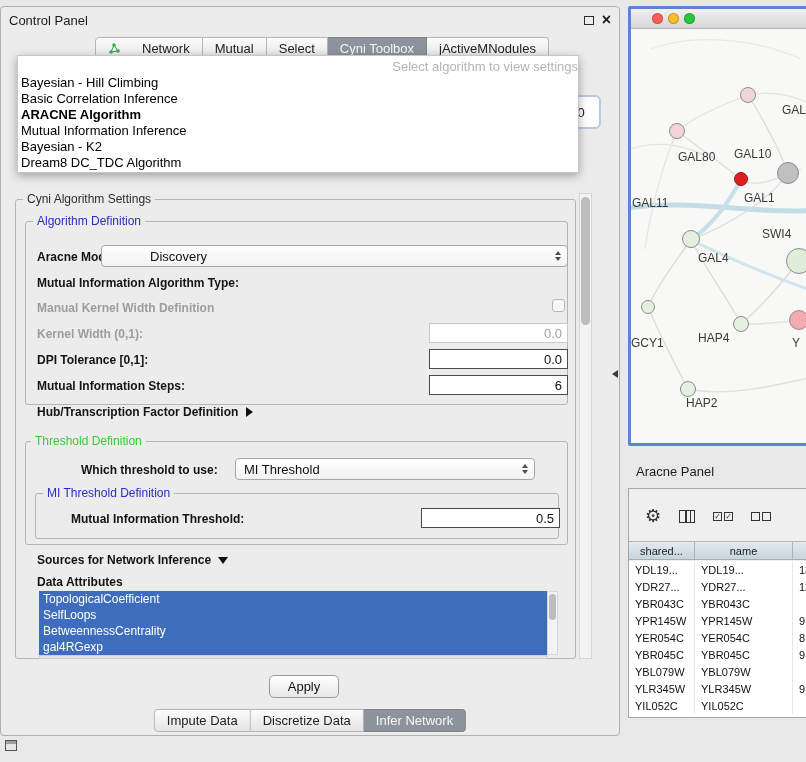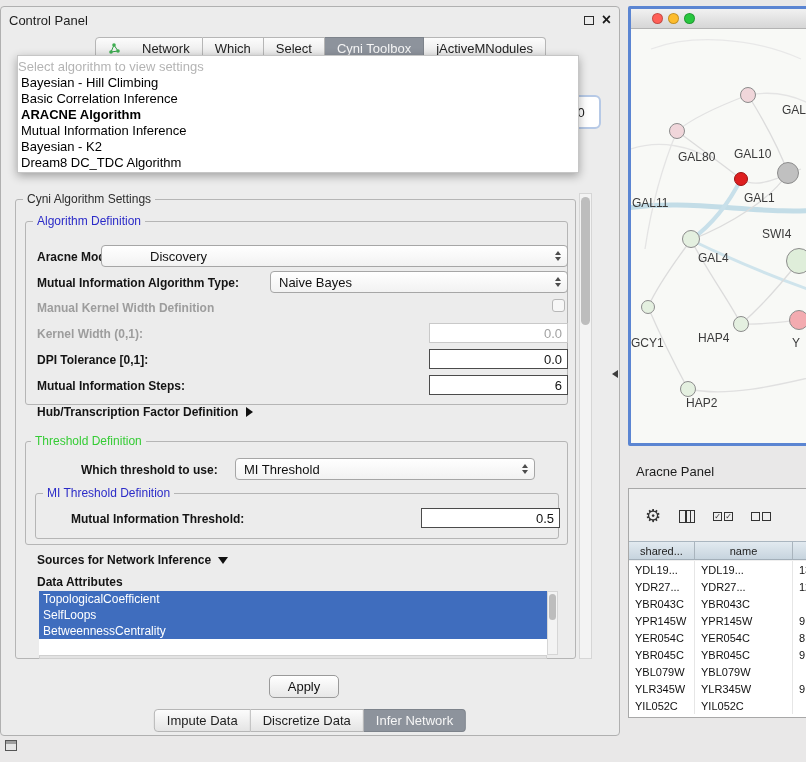--- a/index.html
+++ b/index.html
@@ -19,21 +19,21 @@
   .tabbar { position:absolute; display:flex; }
   .tab { height:23px; display:flex; align-items:center; gap:22px; padding:0 12px; font-size:13px;
     background:linear-gradient(#fcfcfc,#e4e4e4); border:1px solid #b6b6b6; border-left:none; color:#222; white-space:nowrap; }
   .tab:first-child { border-left:1px solid #b6b6b6; border-radius:4px 0 0 4px; }
   .tab:last-child { border-radius:0 4px 4px 0;justify-content:flex-end; }
   .tab.sel { background:#8d939c; color:#f6f6f6; border-color:#7d838b; }
 
   
   #algo-popup { position:absolute; left:16px; top:48px; width:562px; height:118px; background:#fff;
     border:1px solid #c6c6c6; box-shadow:0 3px 9px rgba(0,0,0,.32); z-index:40; padding-top:2px; }
-  .popup-placeholder { text-align:left; color:#b4b4b4; font-size:13px; height:17px; line-height:17px; }
+  .popup-placeholder { text-align:right; color:#b4b4b4; font-size:13px; height:17px; line-height:17px; }
   .popup-item { font-size:13px; height:16px; line-height:16px; padding-left:3px; color:#000; }
   .popup-item.bold { font-weight:bold; }
 
   #spinner-field { position:absolute; left:560px; top:88px; width:40px; height:34px; background:#fff;
     border:2px solid #b6c9e6; border-radius:6px; z-index:10; display:flex; align-items:center; justify-content:center;
     font-size:13px; color:#222; }
 
   .groupbox { position:absolute; border:1px solid #b5b5b5; border-radius:3px; z-index:1; }
   .grouptitle { position:absolute; font-size:12px; background:#ececec; padding:0 4px; z-index:2; color:#2d2d2d; }
   .gt-blue { color:#2b2bc8; }
@@ -125,21 +125,21 @@
           <line x1="3" y1="9" x2="6" y2="2" stroke="#2f9e44" stroke-width="1"></line>
           <line x1="6" y1="2" x2="10" y2="8" stroke="#2f9e44" stroke-width="1"></line>
           <line x1="3" y1="9" x2="10" y2="8" stroke="#2f9e44" stroke-width="1"></line>
           <circle cx="3" cy="9" r="1.8" fill="#3fae51"></circle>
             <circle cx="6" cy="2" r="1.8" fill="#3fae51"></circle>
             <circle cx="10" cy="8" r="1.8" fill="#3fae51"></circle>
         </svg>
         <span>Network</span>
       </div>
       <div class="tab">
-        <span>Which</span>
+        <span>Mutual</span>
       </div>
       <div class="tab">
         <span>Select</span>
       </div>
       <div class="tab sel">
         <span>Cyni Toolbox</span>
       </div>
       <div class="tab">
         <span>jActiveMNodules</span>
       </div>
@@ -172,27 +172,20 @@
     <div class="lbl" style="left:36px; top:243px;">Aracne Mode:</div>
     <div class="combo" style="left:100px; top:238px; width:467px;padding-left:48px;">
       <span>Discovery</span>
       <span class="combo-arrows">
           <i class="up"></i>
           <i class="dn"></i>
         </span>
     </div>
 
     <div class="lbl" style="left:36px; top:269px;">Mutual Information Algorithm Type:</div>
-    <div class="combo" style="left:269px; top:264px; width:298px;">
-      <span>Naive Bayes</span>
-      <span class="combo-arrows">
-          <i class="up"></i>
-          <i class="dn"></i>
-        </span>
-    </div>
 
     <div class="lbl dis" style="left:36px; top:294px;">Manual Kernel Width Definition</div>
     <div class="checkbox" style="left:551px; top:292px;"></div>
 
     <div class="lbl dis" style="left:36px; top:320px;">Kernel Width (0,1):</div>
     <div class="field dis" style="left:428px; top:316px; width:139px;">
       <span>0.0</span>
     </div>
 
     <div class="lbl" style="left:36px; top:346px;">DPI Tolerance [0,1]:</div>
@@ -231,20 +224,21 @@
 
     <div class="lbl" style="left:36px; top:546px;">
       <span>Sources for Network Inference</span><span class="tri-down"></span>
     </div>
     <div class="lbl" style="left:36px; top:568px;">Data Attributes</div>
 
     <div class="attrlist">
       <div class="row">TopologicalCoefficient</div>
       <div class="row">SelfLoops</div>
       <div class="row">BetweennessCentrality</div>
+      <div class="row">gal4RGexp</div>
     </div>
     <div class="vscroll" style="left:546px; top:584px; width:11px; height:64px;">
       <div class="vthumb" style="top:2px; height:26px;"></div>
     </div>
     <div class="hscroll" style="left:38px; top:648px; width:508px; height:4px;"></div>
 
     <div id="apply-btn">
       <span>Apply</span>
     </div>
 

